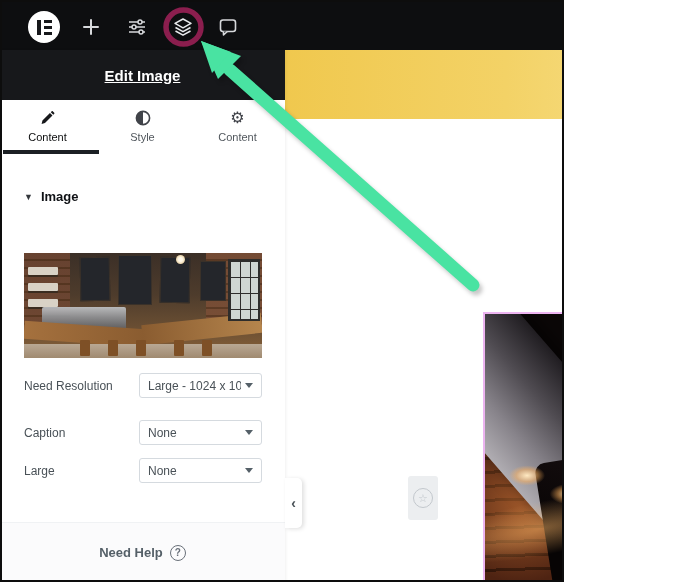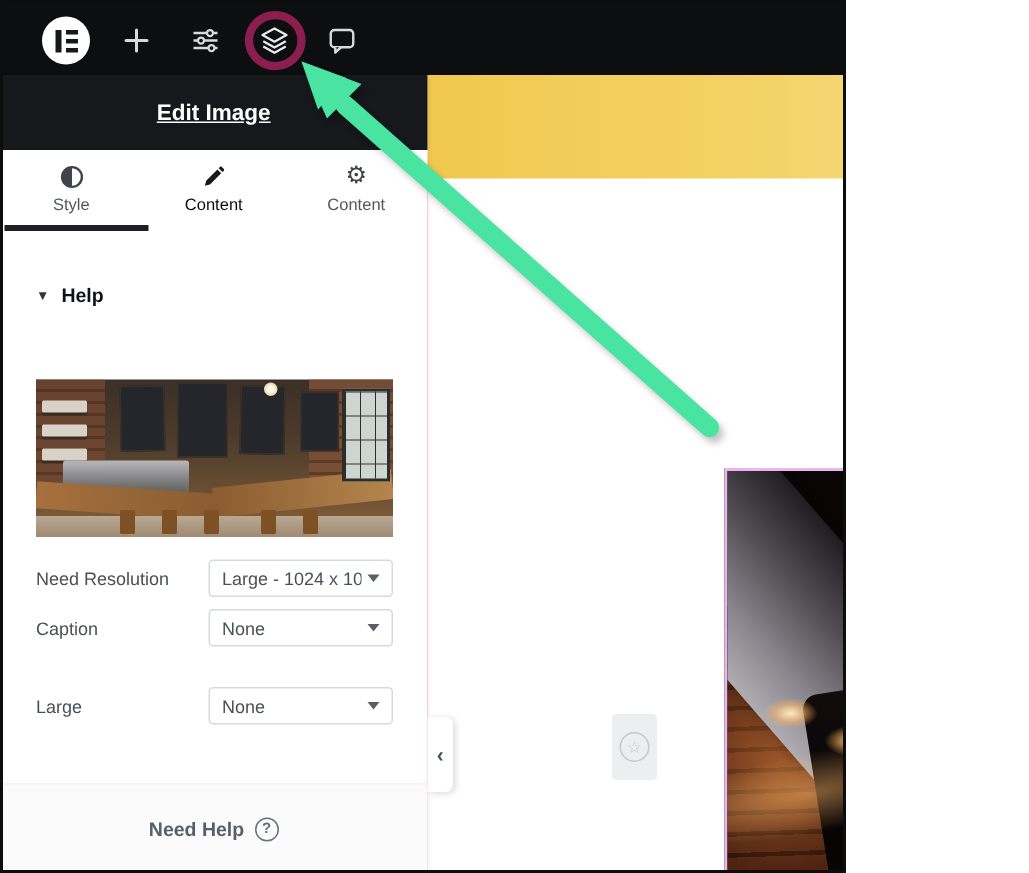--- a/index.html
+++ b/index.html
@@ -64,21 +64,21 @@
   .th-bar-right { position:absolute; right:0; top:66px; width:120px; height:20px;
       background:linear-gradient(90deg,#8a5c30,#b5854d); transform:rotate(-6deg); }
   .th-floor { position:absolute; left:0; bottom:0; width:100%; height:14px; background:linear-gradient(180deg,#b9a894,#a08a70); }
   .th-stool { position:absolute; bottom:2px; width:10px; height:16px; background:#7e5026; border-radius:1px; }
   .th-window { position:absolute; right:2px; top:6px; width:32px; height:62px; background:#cfd6d2;
       border:2px solid #2e2d2b;
       background-image:linear-gradient(#2e2d2b 1px, transparent 1px),linear-gradient(90deg,#2e2d2b 1px, transparent 1px);
       background-size:10px 16px; }
 
   .field-row { position:absolute; left:24px; right:23px; height:25px; display:flex; align-items:center; justify-content:space-between; }
-  .fr-1 { top:219px; } .fr-2 { top:252px; } .fr-3 { top:304px; }
+  .fr-1 { top:219px; } .fr-2 { top:266px; } .fr-3 { top:304px; }
   .field-label { font-size:12px; color:#495157; }
   .select { width:123px; height:25px; border:1px solid #d5dadf; border-radius:3px; background:#fff;
             display:flex; align-items:center; justify-content:space-between; padding:0 8px; cursor:pointer; }
   .select .sel-val { font-size:12px; color:#495157; white-space:nowrap; overflow:hidden; }
   .caret-down { width:0; height:0; border-left:4px solid transparent; border-right:4px solid transparent; border-top:5px solid #556068; flex:0 0 auto; margin-left:4px; }
 
   .panel-footer { position:absolute; left:0; bottom:0; width:100%; height:60px; background:#fbfbfc; border-top:1px solid #f0f2f4;
                   display:flex; align-items:center; justify-content:center; }
   .need-help { display:flex; align-items:center; gap:7px; cursor:pointer; }
   .need-help .nh-text { font-size:13px; font-weight:600; color:#556068; }
@@ -183,50 +183,50 @@
       <div class="ph-streak"></div>
     </div>
   </div>
 
   <aside class="panel">
     <div class="panel-header">
       <span>Edit Image</span>
     </div>
 
     <div class="tabs">
+      <div class="tab active">
+        <span class="t-icon">
+          <svg width="15" height="15" viewBox="0 0 16 16">
+              <path d="M2.6 11.2l-.9 3.6 3.6-.9 8-8-2.7-2.7zM11.5 2.3l2.7 2.7 1-1c.3-.3.3-.8 0-1.1L13.6 1.3c-.3-.3-.8-.3-1.1 0z" fill="#17181b"></path>
+            </svg>
+        </span>
+        <span class="t-label">Content</span>
+      </div>
       <div class="tab">
         <span class="t-icon">
           <svg width="16" height="16" viewBox="0 0 16 16">
               <circle cx="8" cy="8" r="6.6" fill="none" stroke="#404349" stroke-width="1.6"></circle>
               <path d="M8 1.4A6.6 6.6 0 0 0 8 14.6Z" fill="#404349"></path>
             </svg>
         </span>
         <span class="t-label">Style</span>
       </div>
-      <div class="tab active">
-        <span class="t-icon">
-          <svg width="15" height="15" viewBox="0 0 16 16">
-              <path d="M2.6 11.2l-.9 3.6 3.6-.9 8-8-2.7-2.7zM11.5 2.3l2.7 2.7 1-1c.3-.3.3-.8 0-1.1L13.6 1.3c-.3-.3-.8-.3-1.1 0z" fill="#17181b"></path>
-            </svg>
-        </span>
-        <span class="t-label">Content</span>
-      </div>
       <div class="tab">
         <span class="t-icon">
             <span class="gear-glyph">⚙</span>
           </span>
         <span class="t-label">Content</span>
       </div>
       <div class="tab-underline"></div>
     </div>
 
     <div class="panel-body">
       <div class="section-head">
         <span class="section-caret">▼</span>
-        <span class="section-title">Help</span>
+        <span class="section-title">Image</span>
       </div>
 
 
       <div class="thumb">
         <div class="th-brick-l"></div>
         <div class="th-brick-r"></div>
         <div class="th-board th-b1"></div>
         <div class="th-board th-b2"></div>
         <div class="th-board th-b3"></div>
         <div class="th-board th-b4"></div>

